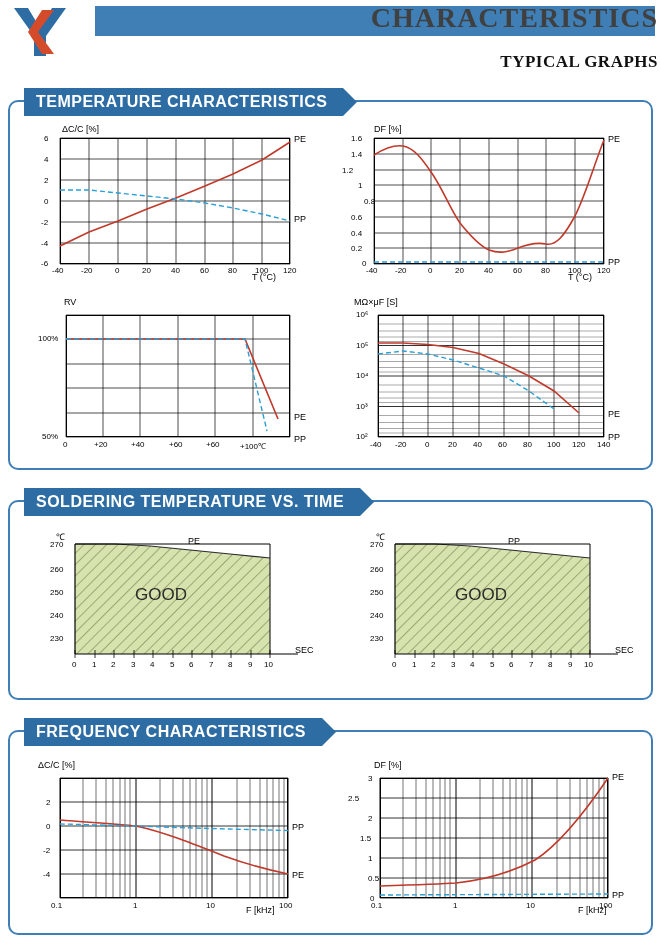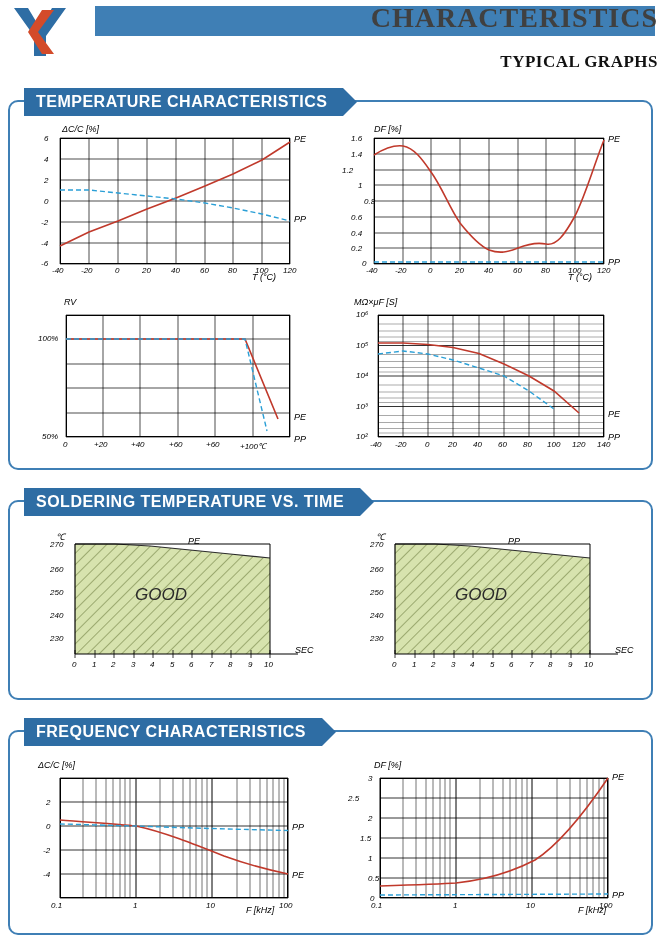--- a/index.html
+++ b/index.html
@@ -52,21 +52,21 @@
     content:"";position:absolute;right:-14px;top:0;
     border-left:14px solid #2e6da4;
     border-top:14px solid transparent;
     border-bottom:14px solid transparent;
   }
 
   #sec-temp{top:100px;height:370px;}
   #sec-sold{top:500px;height:200px;}
   #sec-freq{top:730px;height:205px;}
 
-  .chart{position:absolute;font-style:italic;}
+  .chart{position:absolute;}
   .axis-label{position:absolute;font-size:9px;color:#000;white-space:nowrap;}
   .tick{position:absolute;font-size:8px;color:#000;white-space:nowrap;}
   .curve-lbl{position:absolute;font-size:9px;color:#000;white-space:nowrap;}
   .plot{position:absolute;border:1px solid #000;box-sizing:border-box;background:#fff;}
   svg{position:absolute;left:0;top:0;overflow:visible;}
   .good-text{
     position:absolute;font-size:17px;color:#2b2b2b;font-family:"Liberation Sans",sans-serif;
   }
 </style>
 </head>

